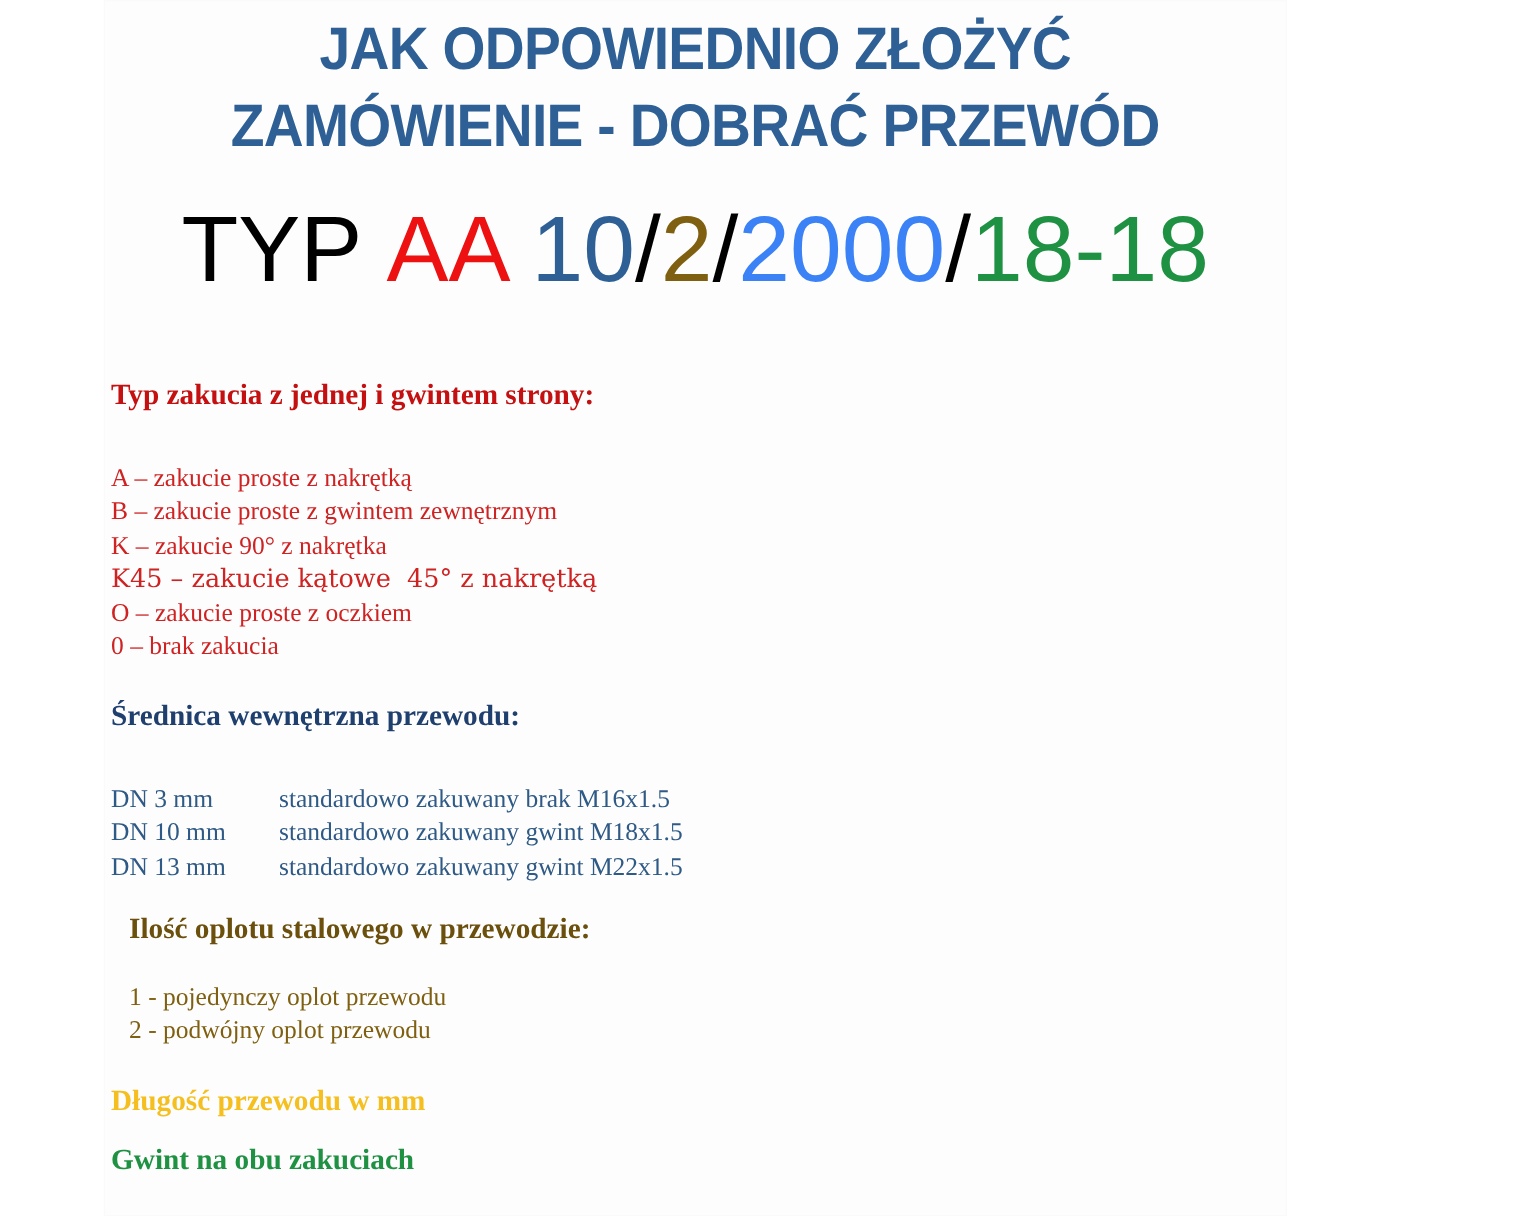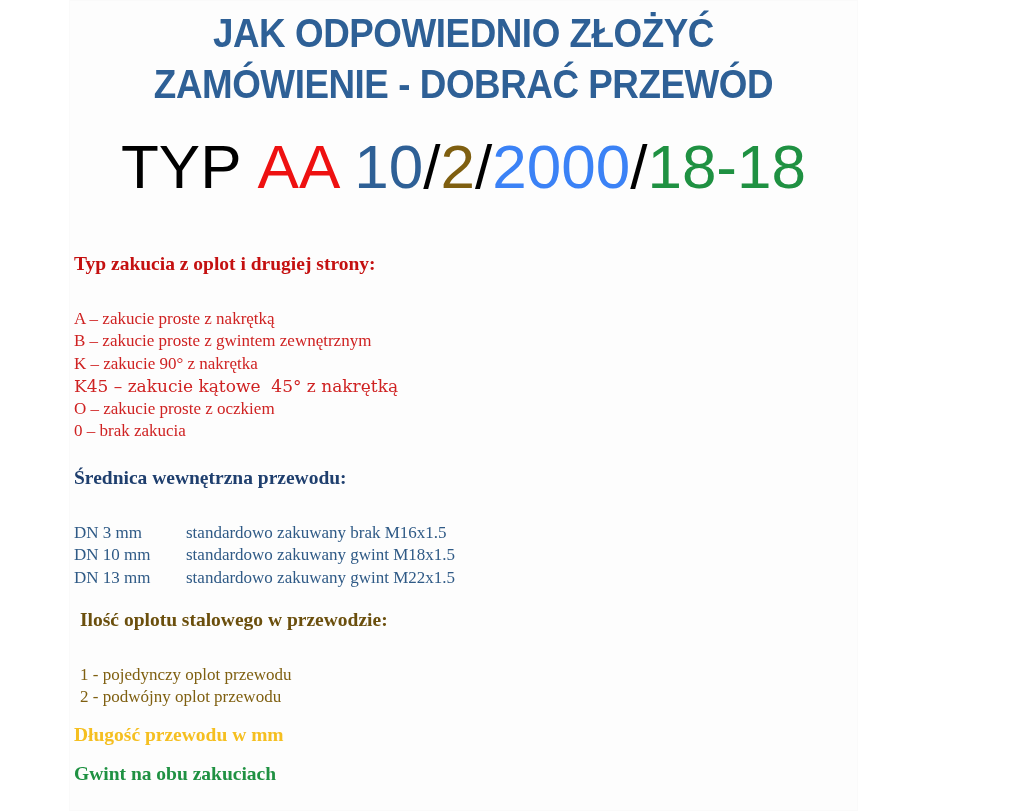--- a/index.html
+++ b/index.html
@@ -115,22 +115,22 @@
   .theme-brown  .sec-head { color: #6b4f0d; }
   .theme-brown  .sec-list { color: #7f5f10; }
   .theme-yellow .sec-head { color: #f5bf20; }
   .theme-green  .sec-head { color: #1f9142; }
 
   
   .sec-red    { position: absolute; top: 0;   left: 0; }
   .sec-red    .sec-list { margin-top: 34px; }
   .sec-blue   { position: absolute; top: 214px; left: 0; }
   .sec-blue   .sec-list { margin-top: 34px; }
-  .sec-brown  { position: absolute; top: 356px; left: 6px; }
-  .sec-brown  .sec-list { margin-top: 34px; }
+  .sec-brown  { position: absolute; top: 356px; left: 12px; }
+  .sec-brown  .sec-list { margin-top: 24px; }
   .sec-yellow { position: absolute; top: 471px; left: 0; }
   .sec-green  { position: absolute; top: 510px; left: 0; }
 
   .alt-face { font-family: "DejaVu Serif", "Liberation Serif", serif; }
 </style>
 </head>
 <body>
 
 <div class="page">
 
@@ -141,21 +141,21 @@
     <span class="title-line">ZAMÓWIENIE - DOBRAĆ PRZEWÓD</span>
   </div>
 
   <div class="code-line">
     <span class="seg code-typ">TYP</span><span class="seg code-aa">AA</span><span class="seg code-dn">10</span><span class="seg code-sep">/</span><span class="seg code-braid">2</span><span class="seg code-sep">/</span><span class="seg code-len">2000</span><span class="seg code-sep">/</span><span class="seg code-thr">18-18</span>
   </div>
 
   <div class="content">
 
     <div class="section theme-red sec-red">
-      <div class="sec-head">Typ zakucia z oplot i drugiej strony:</div>
+      <div class="sec-head">Typ zakucia z jednej i gwintem strony:</div>
       <ul class="sec-list">
         <li>A – zakucie proste z nakrętką</li>
         <li>B – zakucie proste z gwintem zewnętrznym</li>
         <li>K – zakucie 90° z nakrętka</li>
         <li class="alt-face">K45 – zakucie kątowe  45° z nakrętką</li>
         <li>O – zakucie proste z oczkiem</li>
         <li>0 – brak zakucia</li>
       </ul>
     </div>
 

